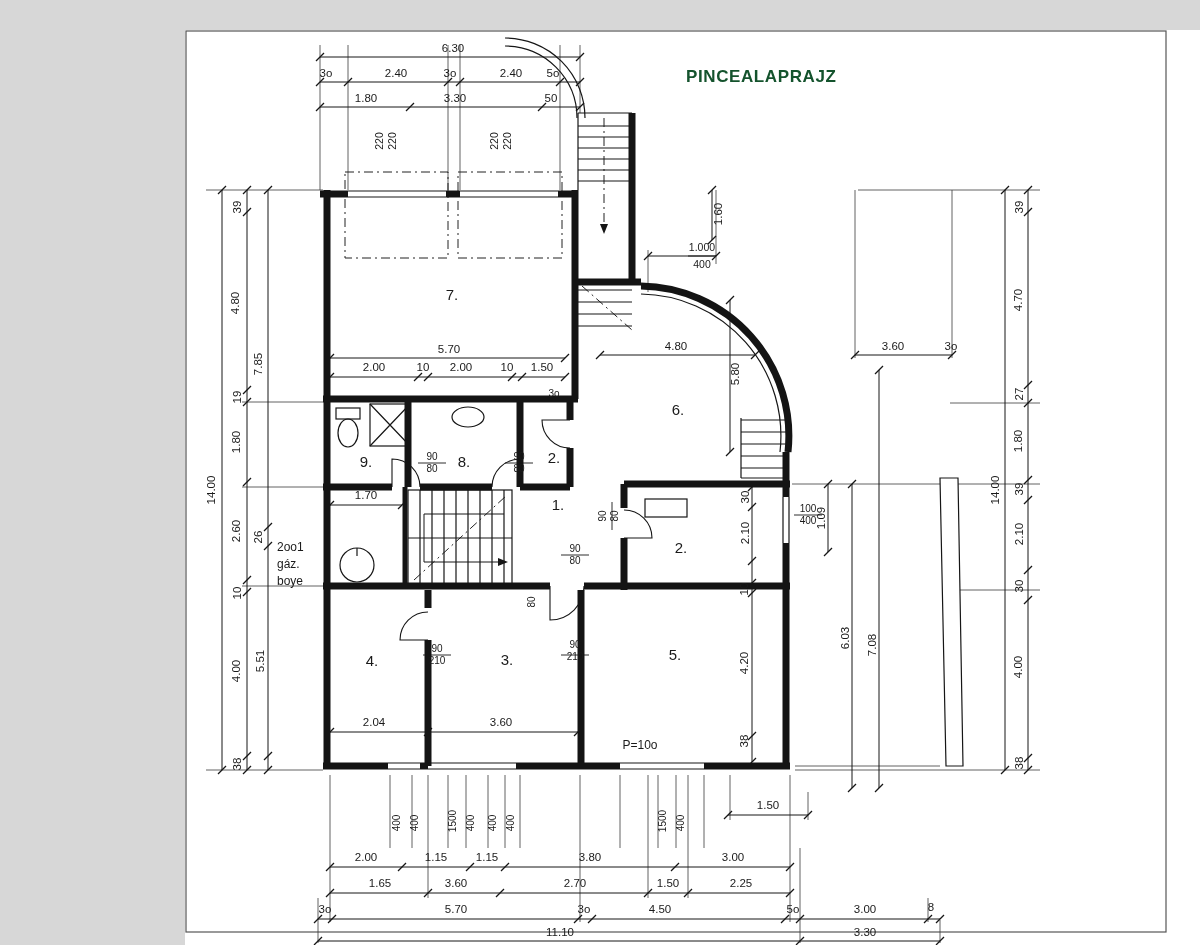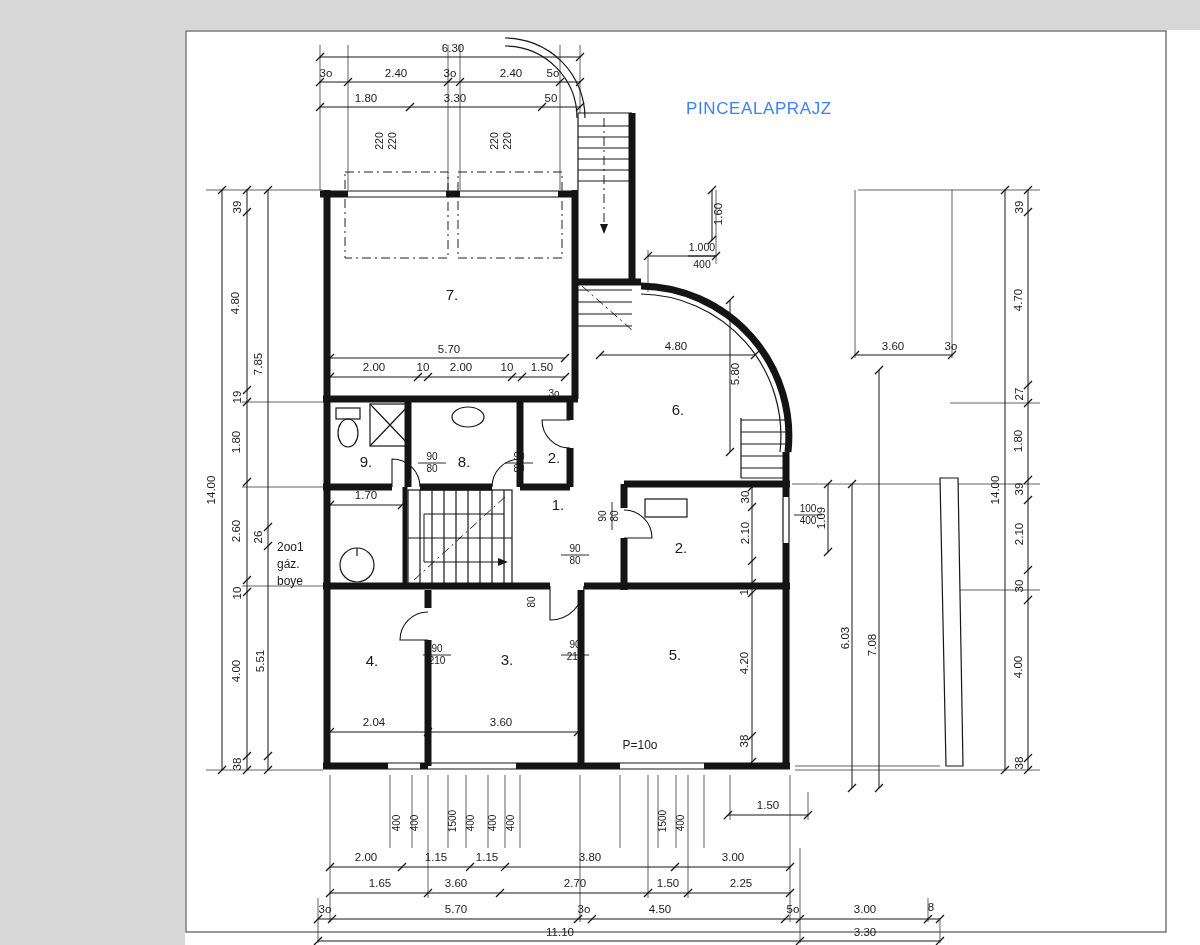--- a/index.html
+++ b/index.html
@@ -1,19 +1,19 @@
 <!DOCTYPE html>
 <html><head>
 <meta charset="utf-8">
 <style>
   html,body{margin:0;padding:0;background:#ffffff;}
   .page{position:relative;width:1200px;height:945px;background:#ffffff;overflow:hidden;
         font-family:"Liberation Sans",sans-serif;}
-  .title{position:absolute;left:686px;top:67px;font-size:17px;font-weight:400;
-         letter-spacing:.6px;color:#3b82f6;white-space:nowrap;margin-top:32px;}
+  .title{position:absolute;left:686px;top:67px;font-size:17px;font-weight:700;
+         letter-spacing:.6px;color:#14532d;white-space:nowrap;}
   svg{position:absolute;left:0;top:0;}
   text{fill:#1a1a1a;}
 </style>
 </head>
 <body>
 
 <div class="page">
 
 <svg id="plan-svg" width="1200" height="945" viewBox="0 0 1200 945">
 

